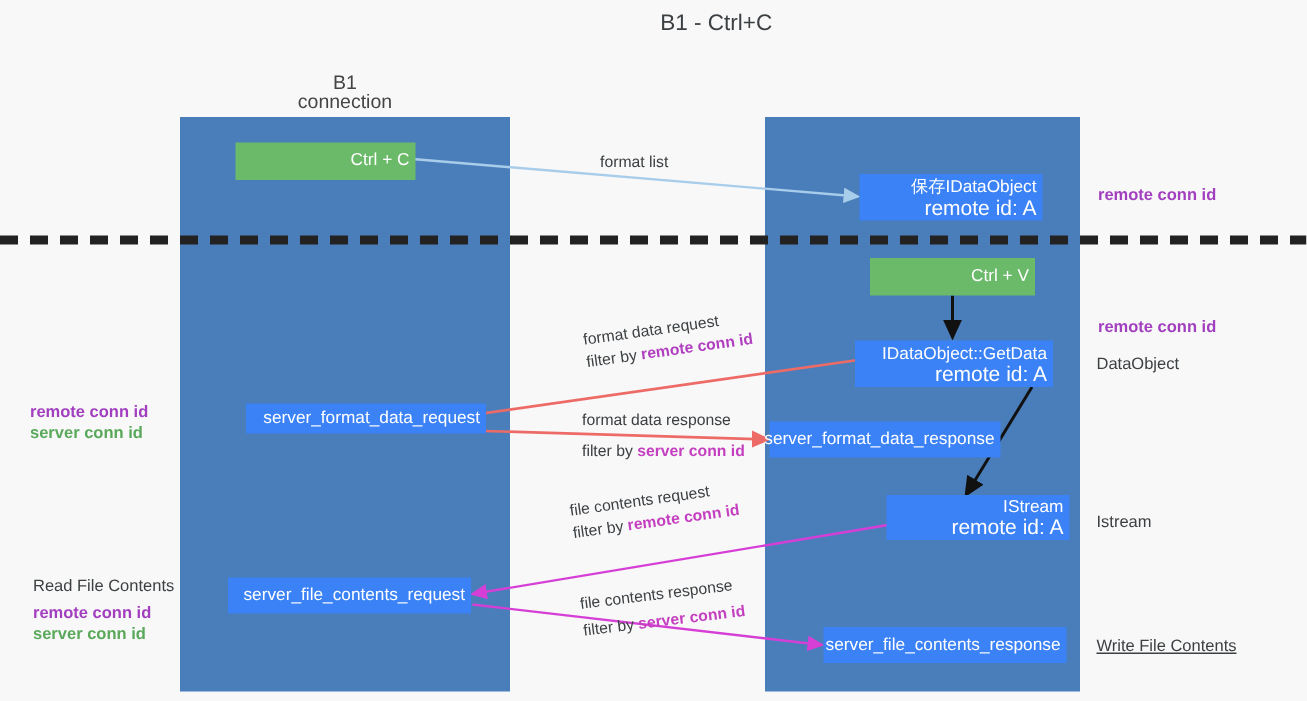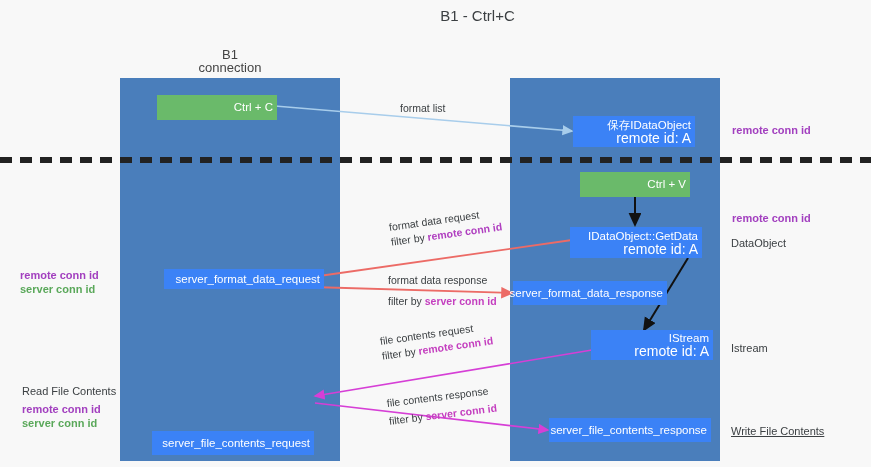--- a/index.html
+++ b/index.html
@@ -139,21 +139,21 @@
 
   <div class="box box-orange" style="left:513px;top:281px;width:154px;height:24px;">
     <div>server_format_data_response</div>
   </div>
 
   <div class="box box-orange" style="left:591px;top:330px;width:122px;height:30px;">
     <div>IStream</div>
     <div class="l2">remote id: A</div>
   </div>
 
-  <div class="box box-orange" style="left:152px;top:385px;width:162px;height:24px;margin-top:46px;">
+  <div class="box box-orange" style="left:152px;top:385px;width:162px;height:24px;">
     <div>server_file_contents_request</div>
   </div>
 
   <div class="box box-orange" style="left:549px;top:418px;width:162px;height:24px;">
     <div>server_file_contents_response</div>
   </div>
 
   <div class="elabel" style="left:400px;top:101px;">
     <span>format list</span>
   </div>

